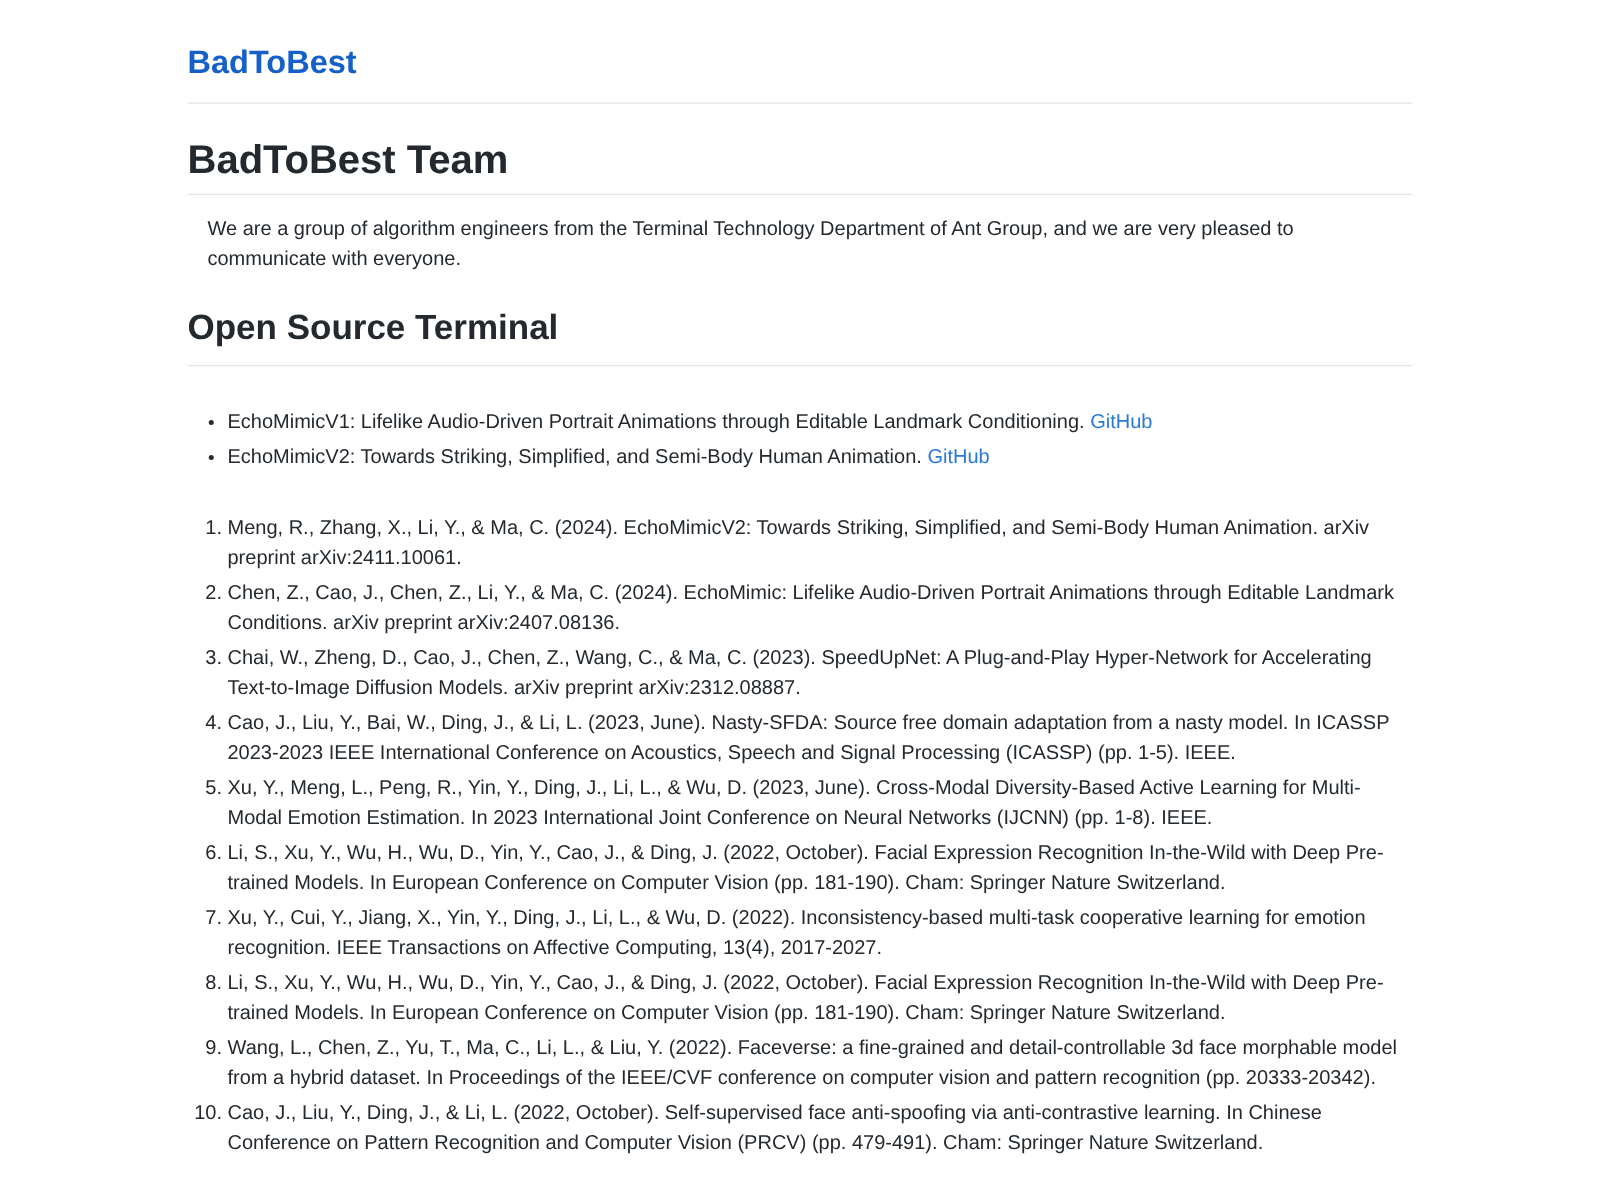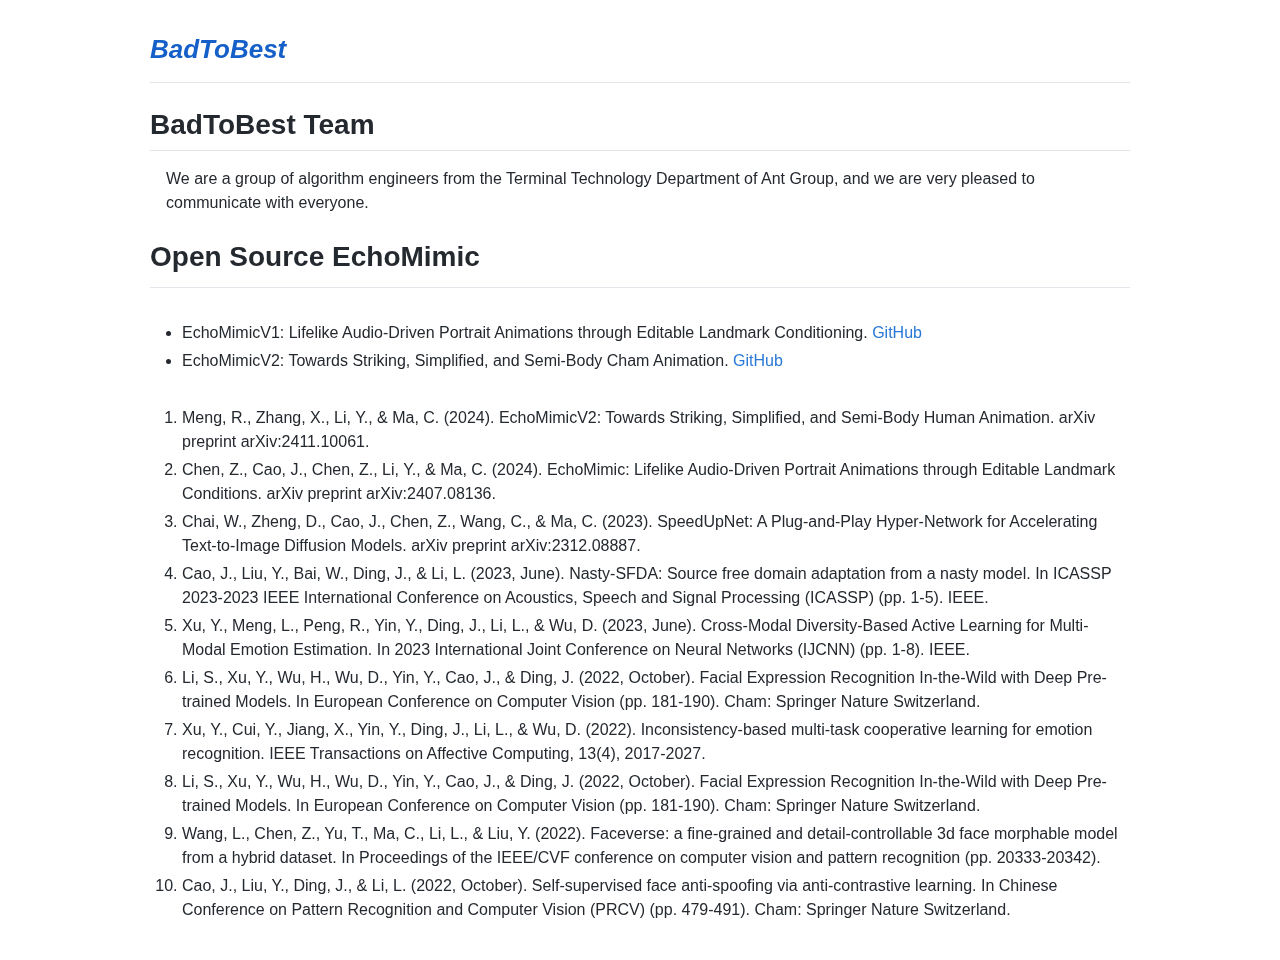--- a/index.html
+++ b/index.html
@@ -30,24 +30,23 @@
     font-weight:700;
     line-height:1.2;
     margin:0;
     padding-bottom:17px;
     border-bottom:1px solid var(--divider);
   }
   .site-title a{
     color:var(--accent);
     text-decoration:none;
     cursor:pointer;
-    font-style:italic;
   }
   h1.team-heading{
-    font-size:28px;
+    font-size:32px;
     font-weight:700;
     line-height:1.25;
     margin:24px 0 0 0;
     padding-bottom:8px;
     border-bottom:1px solid var(--divider);
     color:var(--text);
   }
   h2.section-heading{
     font-size:28px;
     font-weight:700;
@@ -85,25 +84,25 @@
   <header>
     <h1 class="site-title"><a>BadToBest</a></h1>
   </header>
 
   <main>
 
     <h1 class="team-heading">BadToBest Team</h1>
 
     <p class="intro">We are a group of algorithm engineers from the Terminal Technology Department of Ant Group, and we are very pleased to communicate with everyone.</p>
 
-    <h2 class="section-heading">Open Source EchoMimic</h2>
+    <h2 class="section-heading">Open Source Terminal</h2>
 
     <ul class="projects">
       <li><span>EchoMimicV1: Lifelike Audio-Driven Portrait Animations through Editable Landmark Conditioning.</span> <a class="inline-link">GitHub</a></li>
-      <li><span>EchoMimicV2: Towards Striking, Simplified, and Semi-Body Cham Animation.</span> <a class="inline-link">GitHub</a></li>
+      <li><span>EchoMimicV2: Towards Striking, Simplified, and Semi-Body Human Animation.</span> <a class="inline-link">GitHub</a></li>
     </ul>
 
 
     <ol class="pubs">
       <li>Meng, R., Zhang, X., Li, Y., &amp; Ma, C. (2024). EchoMimicV2: Towards Striking, Simplified, and Semi-Body Human Animation. arXiv preprint arXiv:2411.10061.</li>
       <li>Chen, Z., Cao, J., Chen, Z., Li, Y., &amp; Ma, C. (2024). EchoMimic: Lifelike Audio-Driven Portrait Animations through Editable Landmark Conditions. arXiv preprint arXiv:2407.08136.</li>
       <li>Chai, W., Zheng, D., Cao, J., Chen, Z., Wang, C., &amp; Ma, C. (2023). SpeedUpNet: A Plug-and-Play Hyper-Network for Accelerating Text-to-Image Diffusion Models. arXiv preprint arXiv:2312.08887.</li>
       <li>Cao, J., Liu, Y., Bai, W., Ding, J., &amp; Li, L. (2023, June). Nasty-SFDA: Source free domain adaptation from a nasty model. In ICASSP 2023-2023 IEEE International Conference on Acoustics, Speech and Signal Processing (ICASSP) (pp. 1-5). IEEE.</li>
       <li>Xu, Y., Meng, L., Peng, R., Yin, Y., Ding, J., Li, L., &amp; Wu, D. (2023, June). Cross-Modal Diversity-Based Active Learning for Multi-Modal Emotion Estimation. In 2023 International Joint Conference on Neural Networks (IJCNN) (pp. 1-8). IEEE.</li>
       <li>Li, S., Xu, Y., Wu, H., Wu, D., Yin, Y., Cao, J., &amp; Ding, J. (2022, October). Facial Expression Recognition In-the-Wild with Deep Pre-trained Models. In European Conference on Computer Vision (pp. 181-190). Cham: Springer Nature Switzerland.</li>

